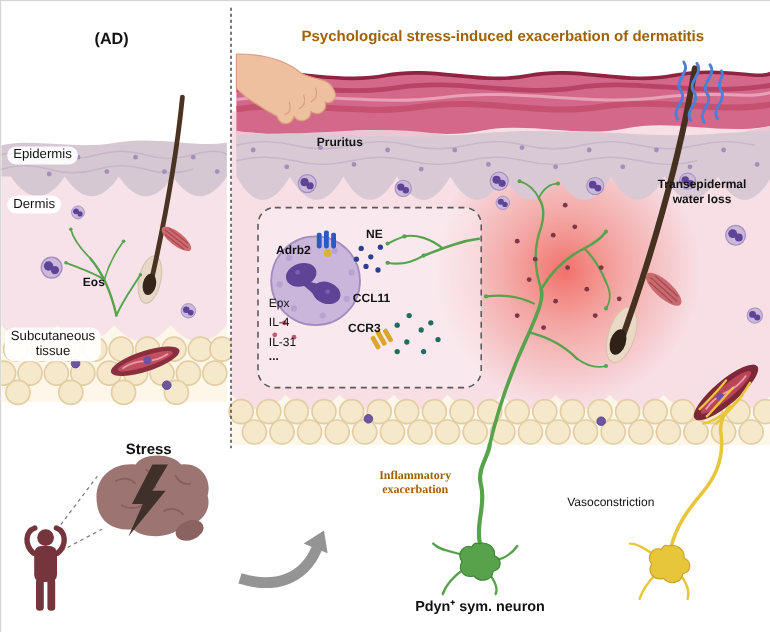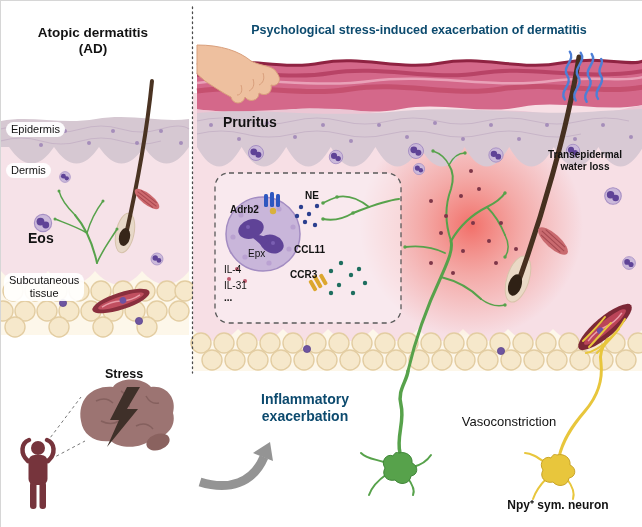--- a/index.html
+++ b/index.html
@@ -2,26 +2,26 @@
 <html><head>
 <meta charset="utf-8">
 <style>
   html,body{margin:0;padding:0;background:#ffffff;}
   .canvas{position:relative;width:642px;height:527px;background:#ffffff;border:1px solid #d6d6d6;
           font-family:"Liberation Sans",sans-serif;overflow:hidden;}
   svg.art{position:absolute;left:0;top:0;}
   .lbl{position:absolute;color:#121212;line-height:1.18;}
   .b{font-weight:bold;}
   .center{text-align:center;}
-  .red{color:#0c4a6e;}
+  .red{color:#a16207;}
   .pill{background:rgba(255,255,255,.92);border-radius:8px;padding:1px 5px;}
   .f9{font-size:11px;}
   .f10{font-size:10px;}
-  .f11{font-size:13px;}
-  .f115{font-size:14px;}
+  .f11{font-size:10px;}
+  .f115{font-size:10px;margin-left:41px;}
   .f12{font-size:12px;}
   .f125{font-size:12.5px;}
   .f13{font-size:13.5px;}
 </style>
 </head>
 <body>
 
 <div class="canvas">
 
 <svg class="art" width="642" height="527" viewBox="0 0 642 527" xmlns="http://www.w3.org/2000/svg">
@@ -429,21 +429,20 @@
       <path d="M566,478 C572,486 574,492 572,498"></path>
       <path d="M545,462 C536,456 530,452 524,452"></path>
     </g>
     <path d="M556,454 C563,452 570,457 569,464 C576,467 575,476 568,477 C567,485 557,487 552,481 C544,483 538,476 542,469 C537,462 544,454 550,457 C552,453 554,453 556,454 Z" fill="#e8c63c" stroke="#c9a427" stroke-width="1"></path>
   </g>
 
   <line x1="191.5" y1="6" x2="191.5" y2="372" stroke="#4a4a4a" stroke-width="1.3" stroke-dasharray="1.5 3.5" stroke-linecap="round"></line>
 </svg>
 
 <div class="lbl b f13 center" style="left:8px;top:24px;width:168px;">
-  <div>Atopic dermatitis</div>
   <div>(AD)</div>
 </div>
 
 <div class="lbl pill f9" style="left:5px;top:121px;">Epidermis</div>
 <div class="lbl pill f9" style="left:5px;top:162px;">Dermis</div>
 <div class="lbl b f115" style="left:27px;top:229px;">Eos</div>
 <div class="lbl pill f9 center" style="left:3px;top:272px;">
   <div>Subcutaneous</div>
   <div>tissue</div>
 </div>
@@ -453,27 +452,27 @@
 <div class="lbl b f125 red center" style="left:198px;top:22px;width:440px;">Psychological stress-induced exacerbation of dermatitis</div>
 
 <div class="lbl b f115" style="left:222px;top:113px;">Pruritus</div>
 <div class="lbl b f10 center" style="left:532px;top:108px;width:104px;margin-top:40px;">
   <div>Transepidermal</div>
   <div>water loss</div>
 </div>
 
 <div class="lbl b f10" style="left:229px;top:186px;margin-top:17px;">Adrb2</div>
 <div class="lbl b f10" style="left:304px;top:189px;text-align:center;">NE</div>
-<div class="lbl f10" style="left:223px;top:247px;margin-left:24px;">Epx</div>
+<div class="lbl f10" style="left:223px;top:247px;">Epx</div>
 <div class="lbl f10" style="left:223px;top:263px;">IL-4</div>
 <div class="lbl f10" style="left:223px;top:279px;">IL-31</div>
 <div class="lbl b f10" style="left:223px;top:291px;">...</div>
 <div class="lbl b f10" style="left:293px;top:243px;">CCL11</div>
 <div class="lbl b f10" style="left:289px;top:268px;">CCR3</div>
 
-<div class="lbl b f115 red center" style="left:246px;top:390px;width:116px;">
+<div class="lbl b f115 red center" style="left:246px;top:390px;width:116px;font-family:Liberation Serif, serif;">
   <div>Inflammatory</div>
   <div>exacerbation</div>
 </div>
 <div class="lbl f11 center" style="left:452px;top:413px;width:112px;">Vasoconstriction</div>
-<div class="lbl b f12 center" style="left:487px;top:497px;width:140px;">Npy⁺ sym. neuron</div>
+<div class="lbl b f12 center" style="left:326px;top:497px;width:146px;">Pdyn⁺ sym. neuron</div>
 
 </div>
 
 </body></html>

